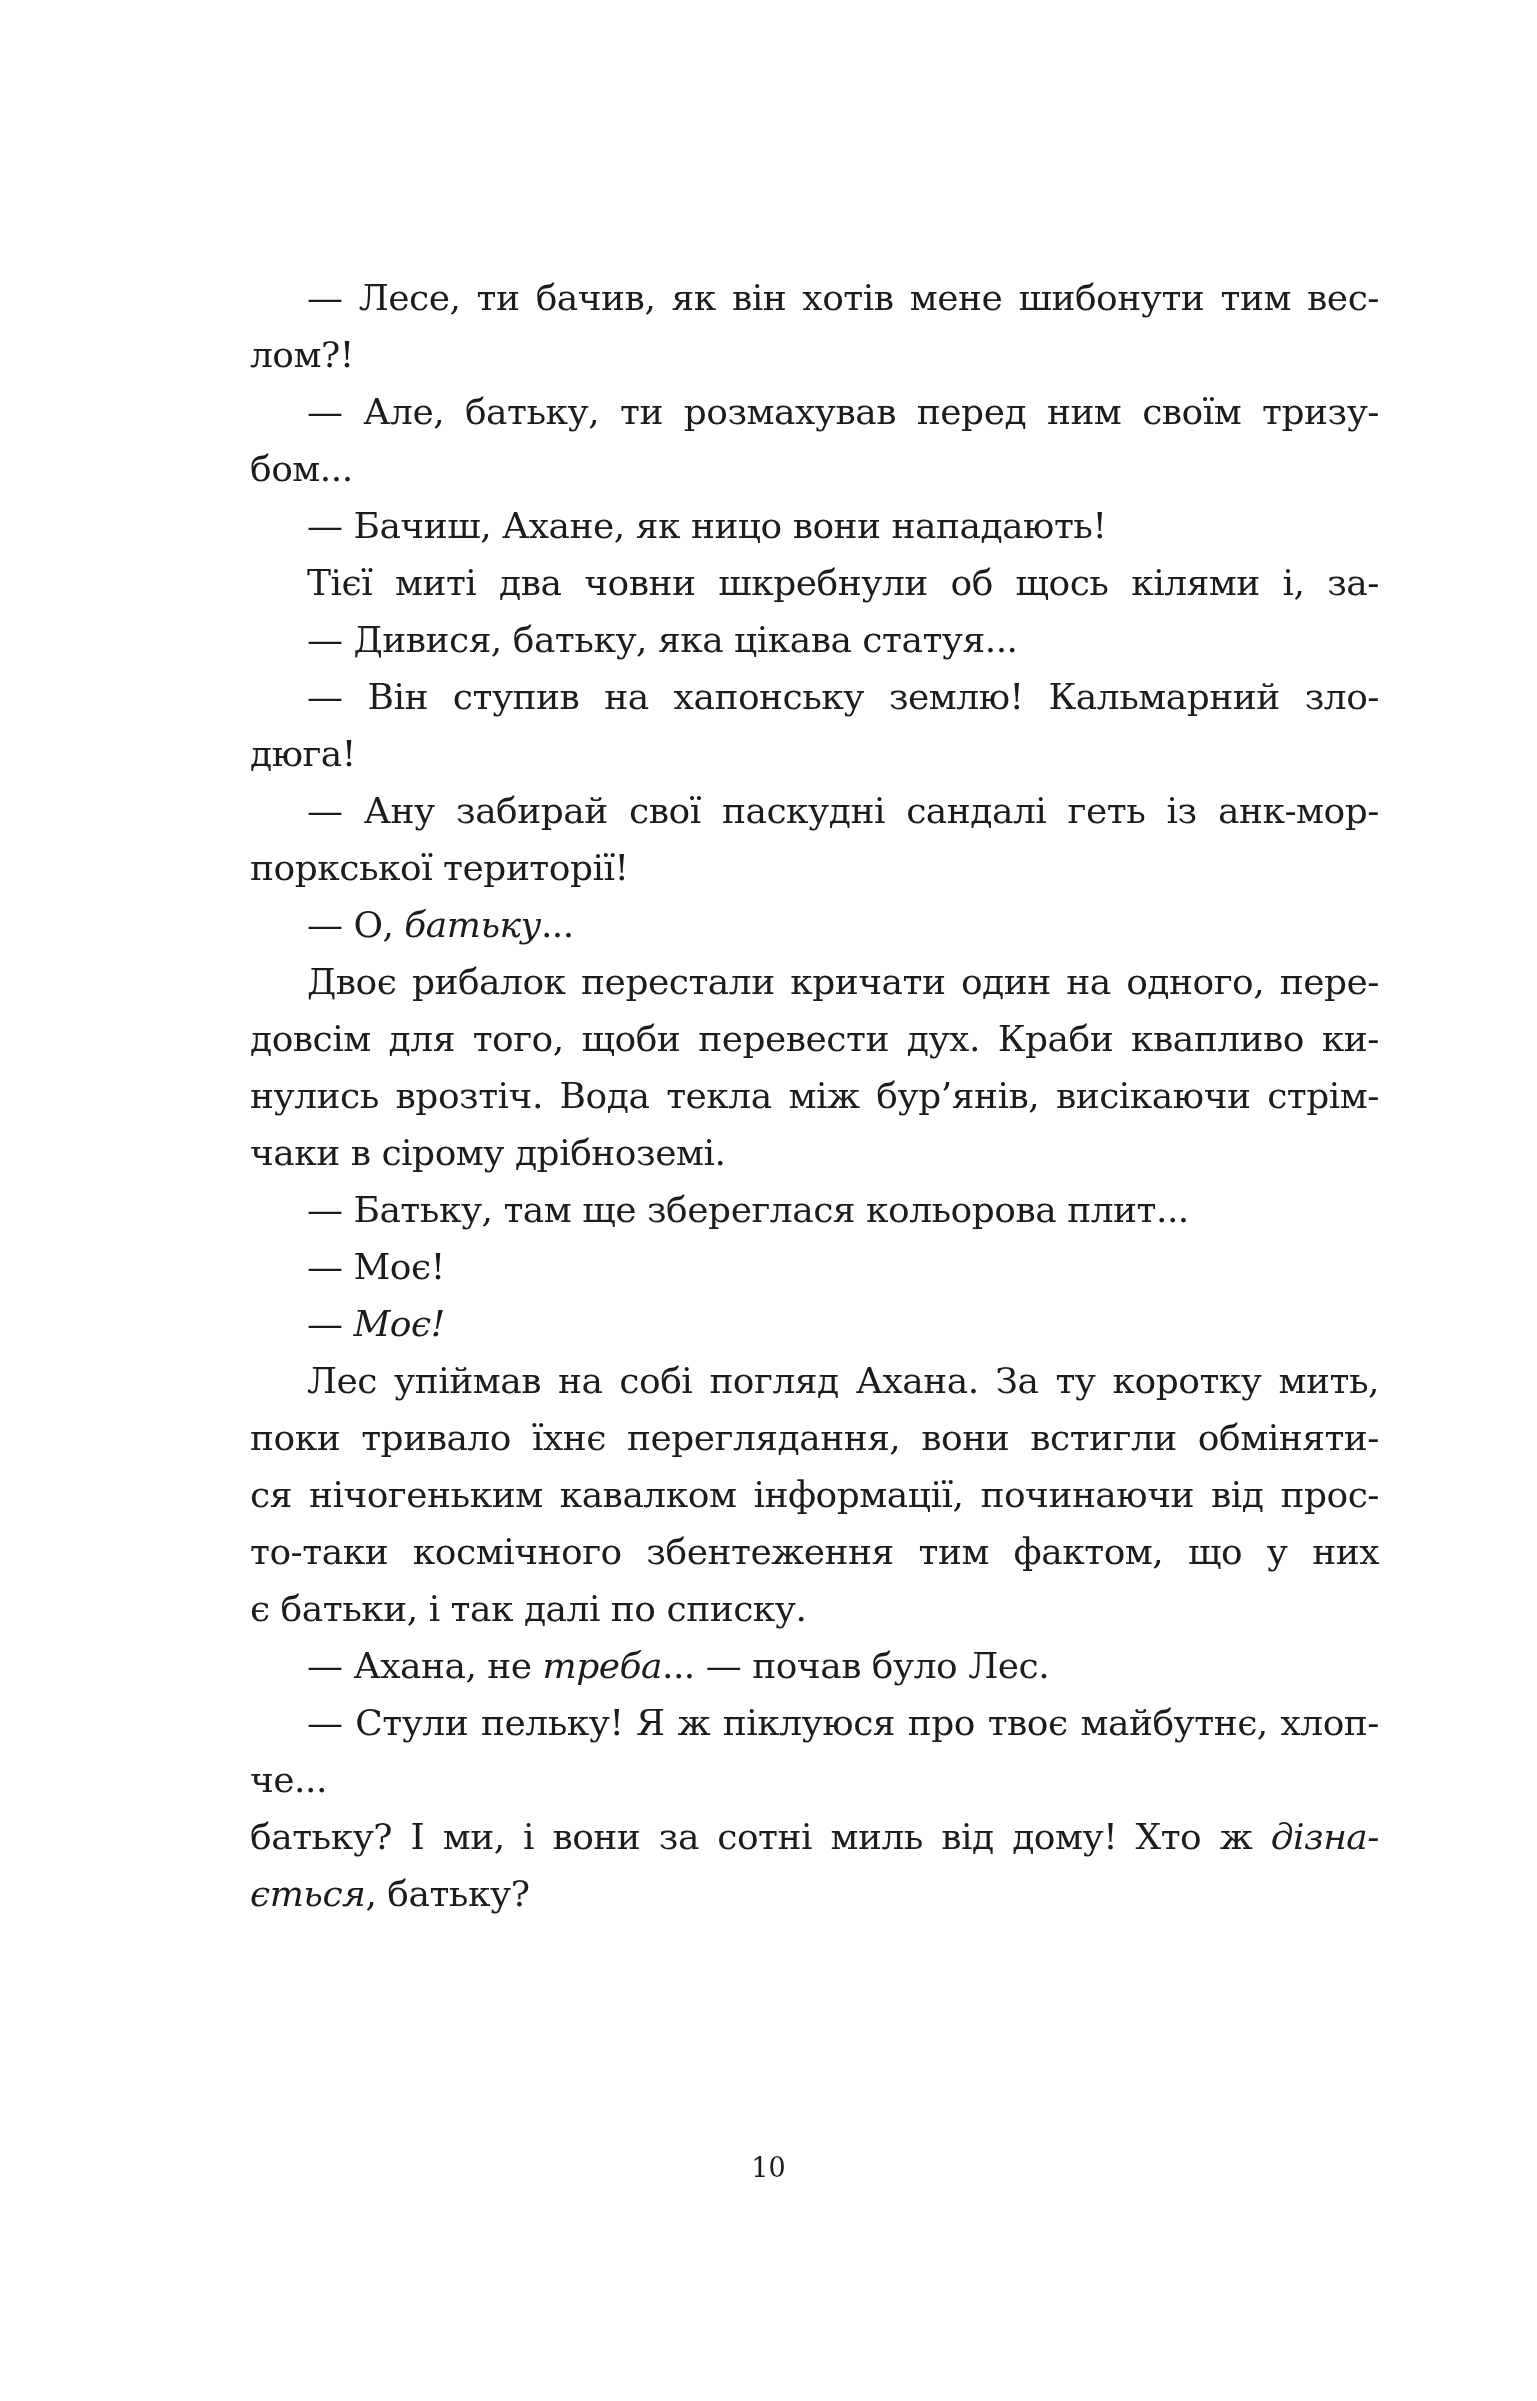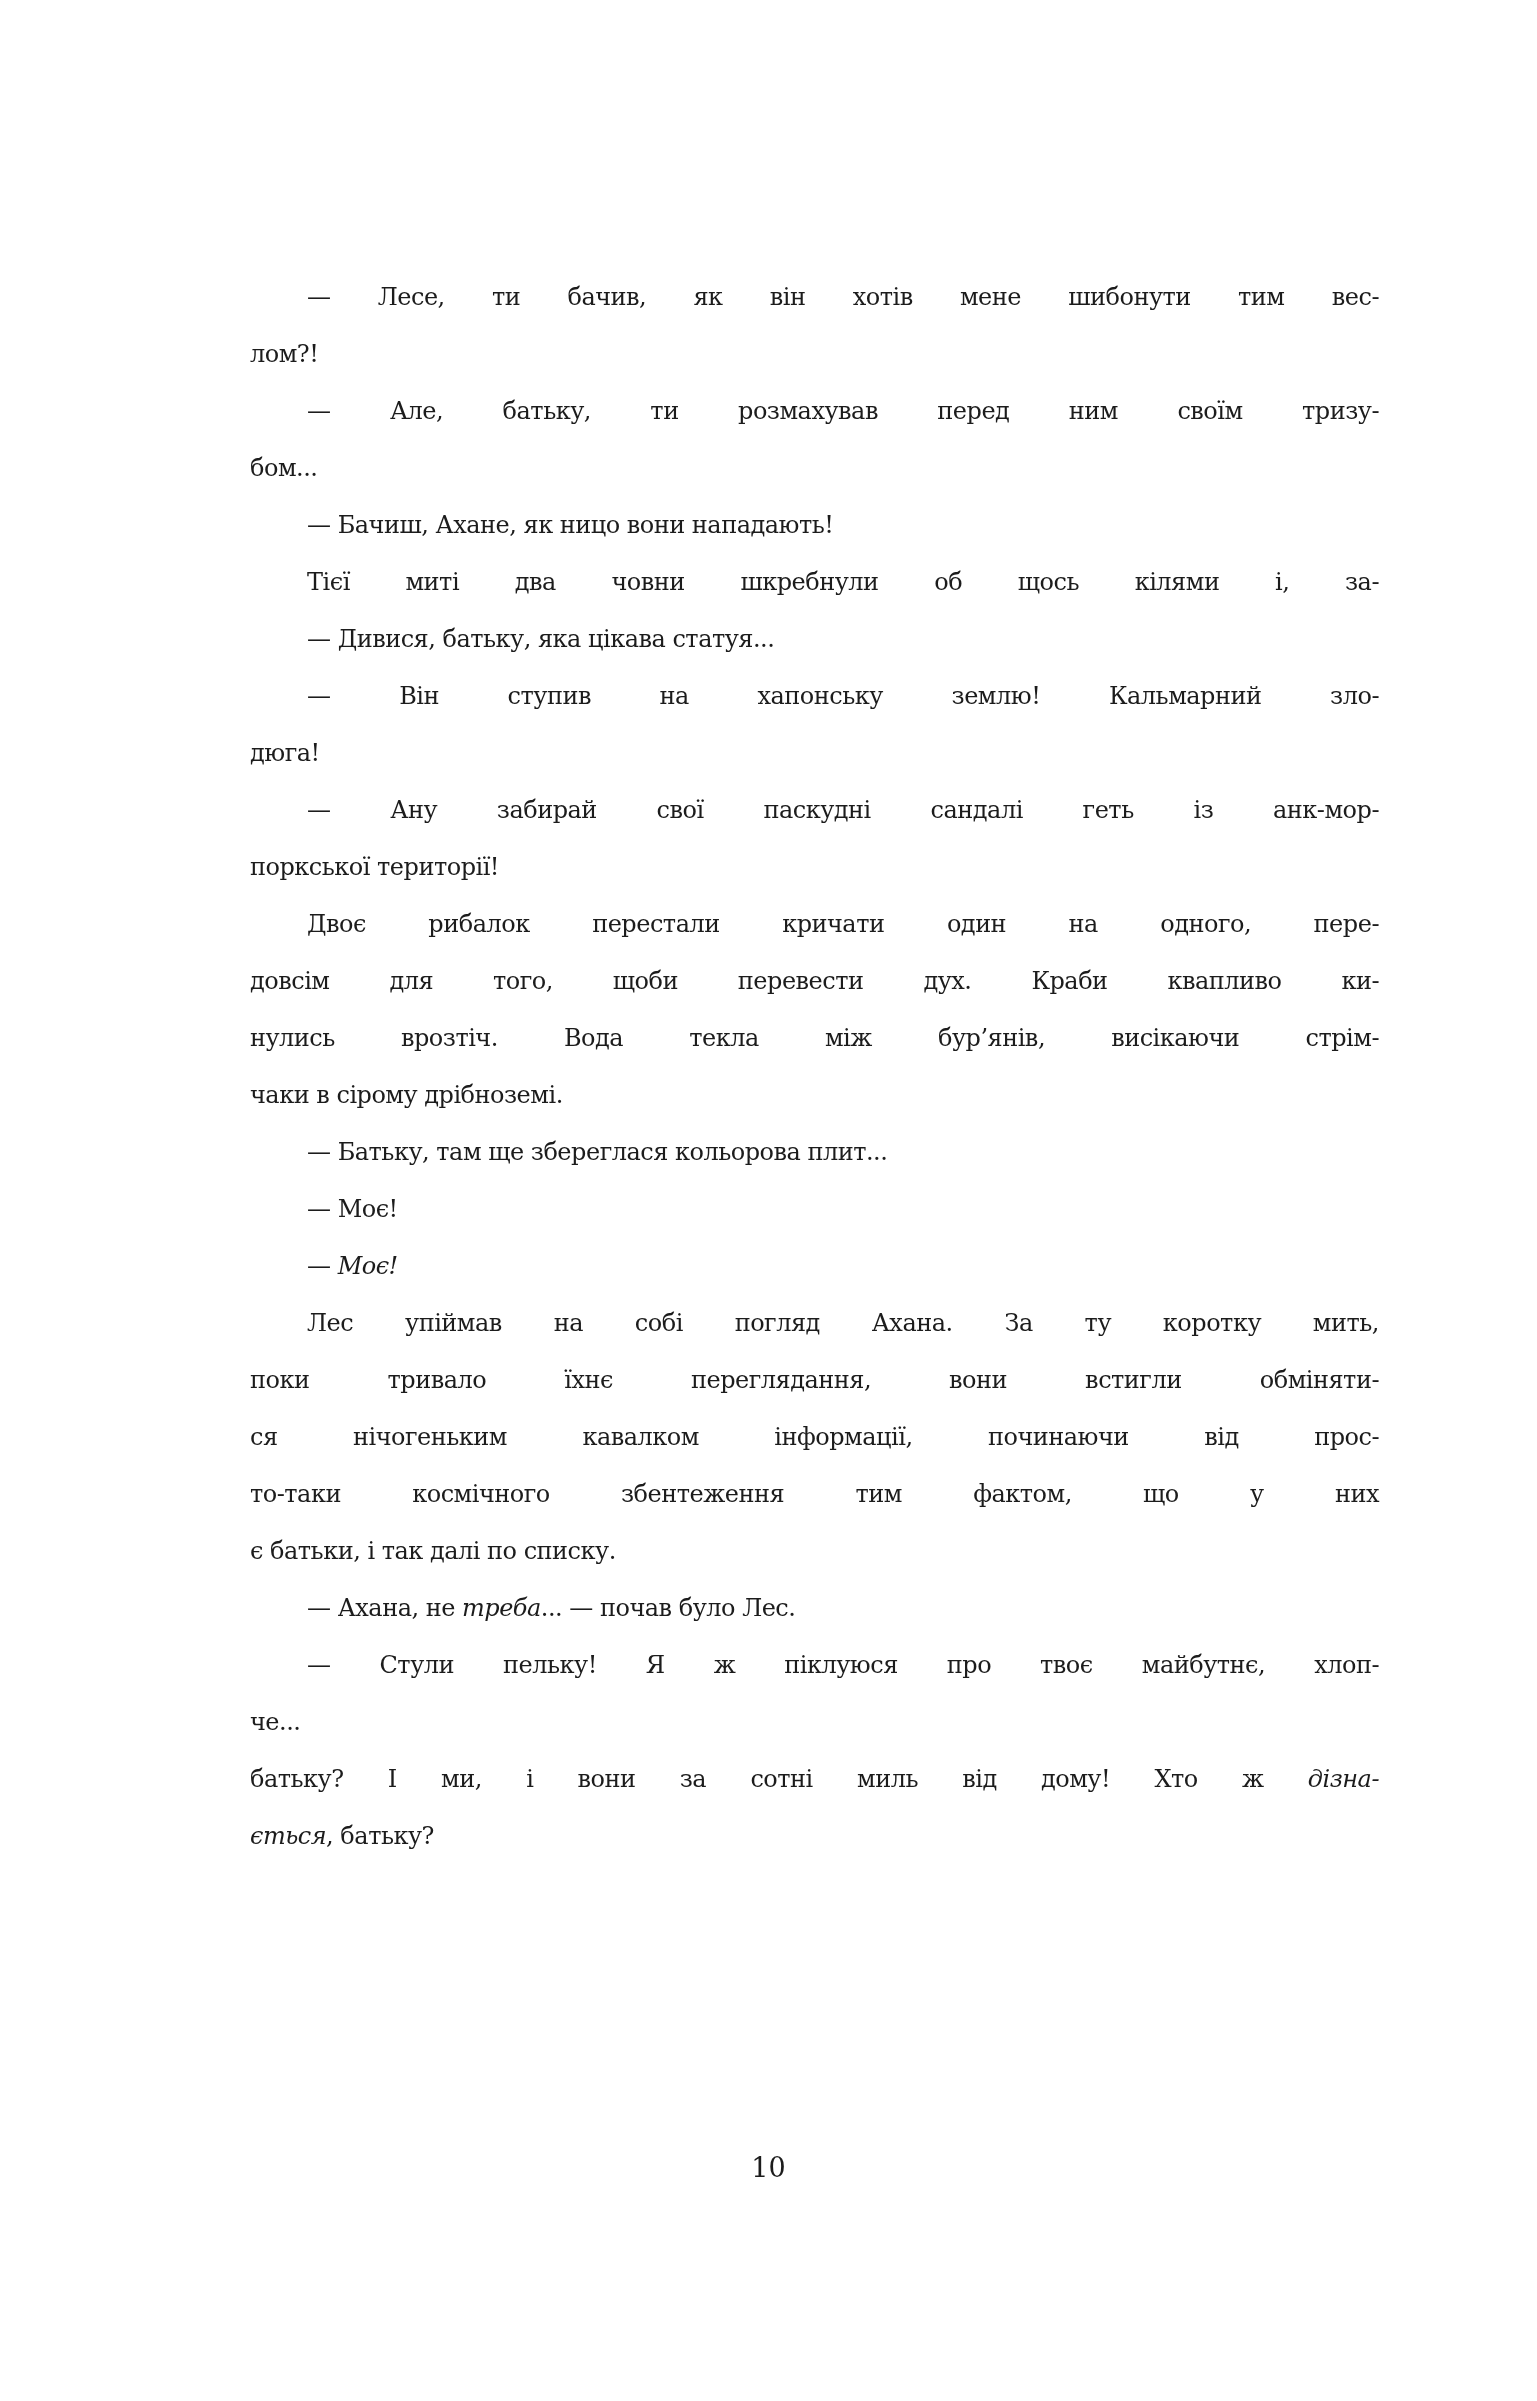--- a/index.html
+++ b/index.html
@@ -2,21 +2,21 @@
 <html style="font-size:13px"><head>
 <meta charset="utf-8">
 <style>
   html, body { margin: 0; padding: 0; background: #ffffff; }
   body { width: 1537px; height: 2401px; position: relative; overflow: hidden; }
   .page { position: absolute; left: 0; top: 0; width: 1537px; height: 2401px; background: #ffffff; }
   .text-block { position: absolute; left: 250px; top: 269px; width: 1129px; }
   .line {
     height: 57px; line-height: 57px;
     font-family: "DejaVu Serif", "Liberation Serif", serif;
-    font-size: 24px; color: #1c1c1c;
+    font-size: 36px; color: #1c1c1c;
     white-space: nowrap; overflow: visible;
     letter-spacing: -0.5px;
   }
   .line.full { text-align: justify; text-align-last: justify; }
   .line.last { text-align: left; }
   .line.indent { padding-left: 57px; }
   .line .it { font-style: italic; }
   .page-number {
     position: absolute; left: 0; width: 1537px; top: 2152px; text-align: center;
     font-family: "DejaVu Serif", "Liberation Serif", serif; font-size: 27px; color: #1c1c1c;
@@ -32,20 +32,21 @@
       <div class="line last"><span>лом?!</span></div>
       <div class="line full indent"><span>— Але, батьку, ти розмахував перед ним своїм тризу-</span></div>
       <div class="line last"><span>бом...</span></div>
       <div class="line last indent"><span>— Бачиш, Ахане, як ницо вони нападають!</span></div>
       <div class="line full indent"><span>Тієї миті два човни шкребнули об щось кілями і, за-</span></div>
       <div class="line last indent"><span>— Дивися, батьку, яка цікава статуя...</span></div>
       <div class="line full indent"><span>— Він ступив на хапонську землю! Кальмарний зло-</span></div>
       <div class="line last"><span>дюга!</span></div>
       <div class="line full indent"><span>— Ану забирай свої паскудні сандалі геть із анк-мор-</span></div>
       <div class="line last"><span>порксько</span><span>ї території!</span></div>
+      <div class="line last indent"><span>— О, </span><span class="it">батьку</span><span>...</span></div>
       <div class="line full indent"><span>Двоє рибалок перестали кричати один на одного, пере-</span></div>
       <div class="line full"><span>довсім для того, щоби перевести дух. Краби квапливо ки-</span></div>
       <div class="line full"><span>нулись врозтіч. Вода текла між бур’янів, висікаючи стрім-</span></div>
       <div class="line last"><span>чаки в сірому дрібноземі.</span></div>
       <div class="line last indent"><span>— Батьку, там ще збереглася кольорова плит...</span></div>
       <div class="line last indent"><span>— Моє!</span></div>
       <div class="line last indent"><span>— </span><span class="it">Моє!</span></div>
       <div class="line full indent"><span>Лес упіймав на собі погляд Ахана. За ту коротку мить,</span></div>
       <div class="line full"><span>поки тривало їхнє переглядання, вони встигли обміняти-</span></div>
       <div class="line full"><span>ся нічогеньким кавалком інформації, починаючи від прос-</span></div>

